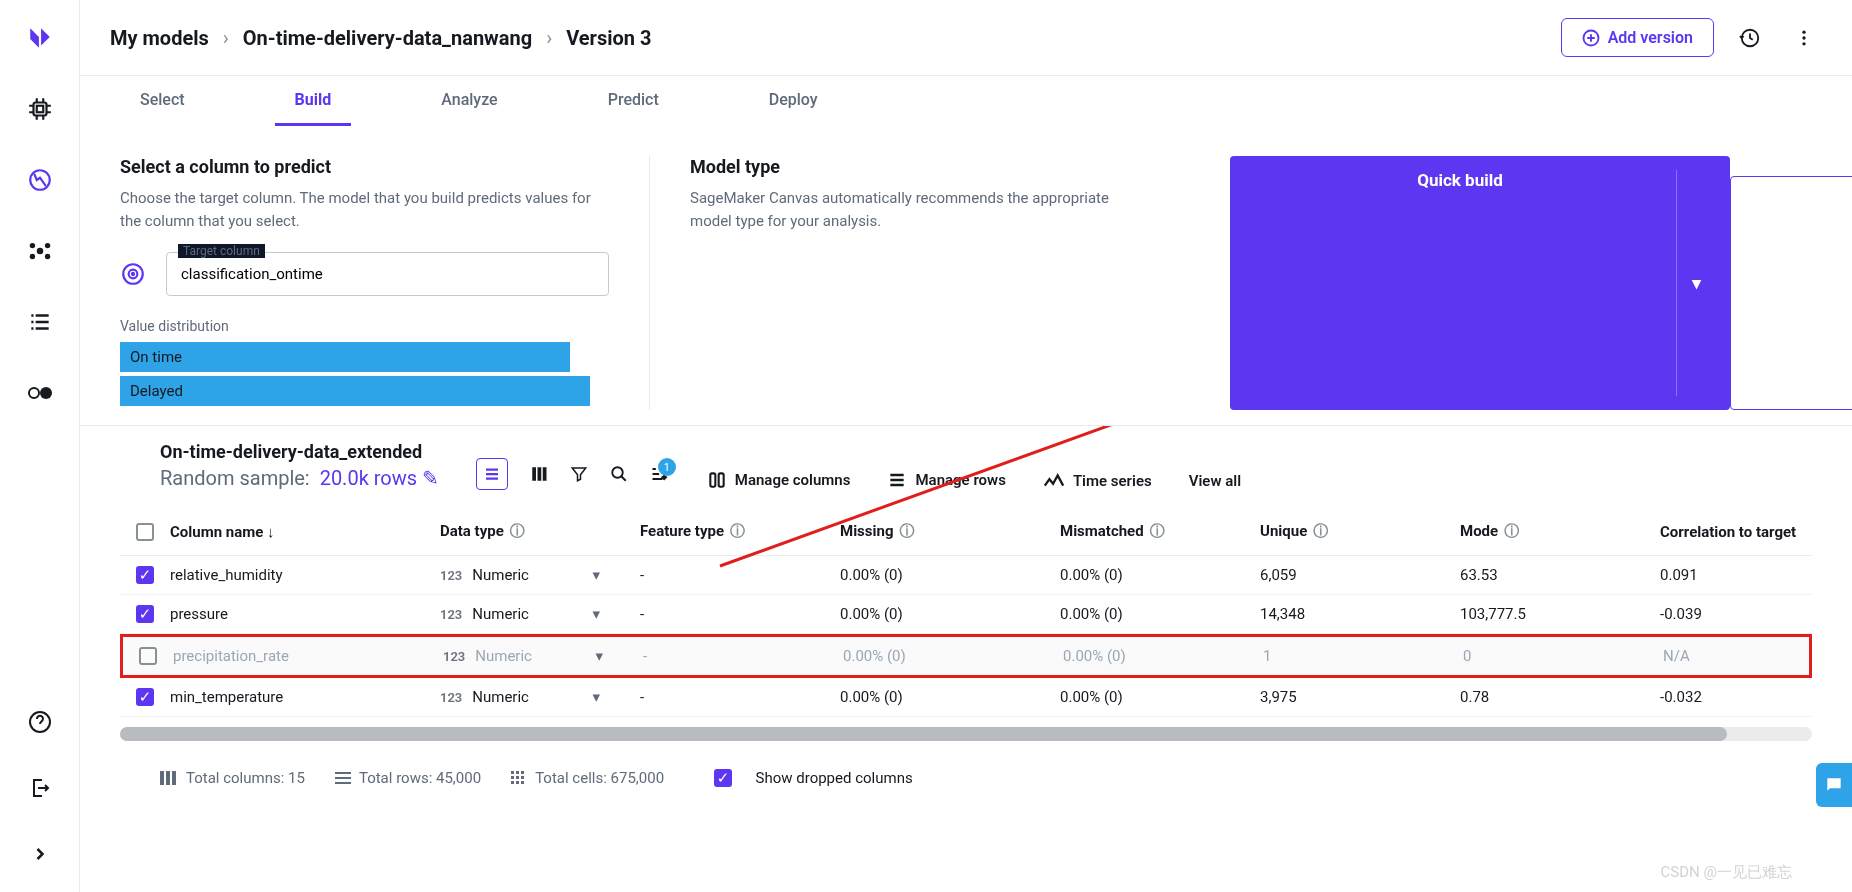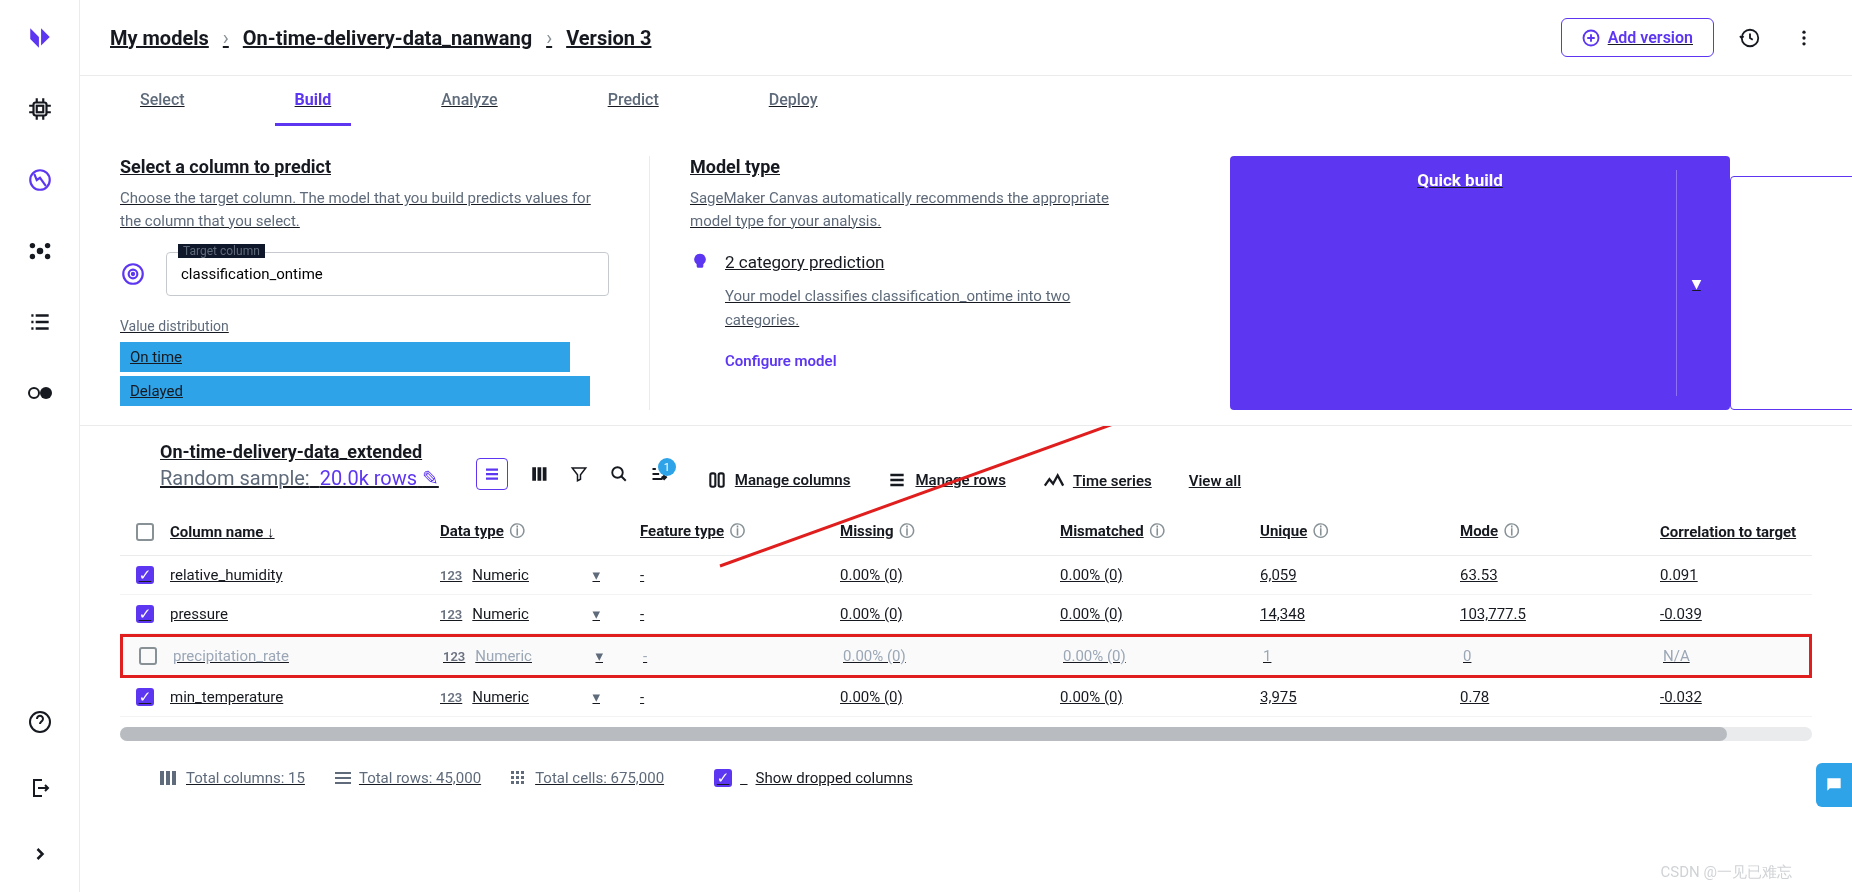--- a/index.html
+++ b/index.html
@@ -1,17 +1,17 @@
 <!DOCTYPE html>
 <html><head>
 <meta charset="utf-8">
 <style>
 * { margin:0; padding:0; box-sizing:border-box; font-family:-apple-system,BlinkMacSystemFont,"Segoe UI",Roboto,sans-serif; }
 body { background:#fff; color:#16191f; overflow:hidden; }
-.app { display:flex; height:892px; width:1852px;text-decoration:underline; }
+.app { display:flex; height:892px; width:1852px; }
 .sidebar { width:80px; border-right:1px solid #e9ebed; display:flex; flex-direction:column; align-items:center; padding-top:20px; gap:35px; }
 .sidebar-icon { width:36px; height:36px; display:flex; align-items:center; justify-content:center; cursor:pointer; color:#16191f; }
 .sidebar-icon.accent { color:#5d36f1; }
 .sidebar-icon.active { color:#5d36f1; }
 .sidebar-bottom { margin-top:auto; margin-bottom:20px; display:flex; flex-direction:column; gap:30px; align-items:center; }
 .main { flex:1; display:flex; flex-direction:column; overflow:hidden; }
 .topbar { display:flex; align-items:center; padding:18px 30px; border-bottom:1px solid #e9ebed; }
 .bc { display:flex; align-items:center; gap:14px; font-size:20px; }
 .bc-item { color:#16191f; cursor:pointer; }
 .bc-item.bold { font-weight:700; }
@@ -203,32 +203,20 @@
         <div class="vd-label">Value distribution</div>
         <div class="bars">
           <div class="bar bar2">On time</div>
           <div class="bar bar1">Delayed</div>
         </div>
       </div>
 
       <div class="panel panel-mid">
         <div class="h">Model type</div>
         <div class="sub">SageMaker Canvas automatically recommends the appropriate model type for your analysis.</div>
-        <div class="cat-row">
-          <span class="bulb">
-              <svg width="20" height="20" viewBox="0 0 24 24" fill="currentColor">
-                <path d="M12 2a7 7 0 00-4 12.7V17a2 2 0 002 2h4a2 2 0 002-2v-2.3A7 7 0 0012 2zM10 21h4"></path>
-              </svg>
-            </span>
-          <div>
-            <div class="cat-h">2 category prediction</div>
-            <div class="cat-s">Your model classifies classification_ontime into two categories.</div>
-            <span class="link">Configure model</span>
-          </div>
-        </div>
       </div>
 
       <div class="panel panel-right">
         <button class="quick-build">
           <span class="qb-text">Quick build</span>
           <span class="qb-caret">▾</span>
         </button>
         <button class="preview-model">Preview model</button>
       </div>
     </div>

